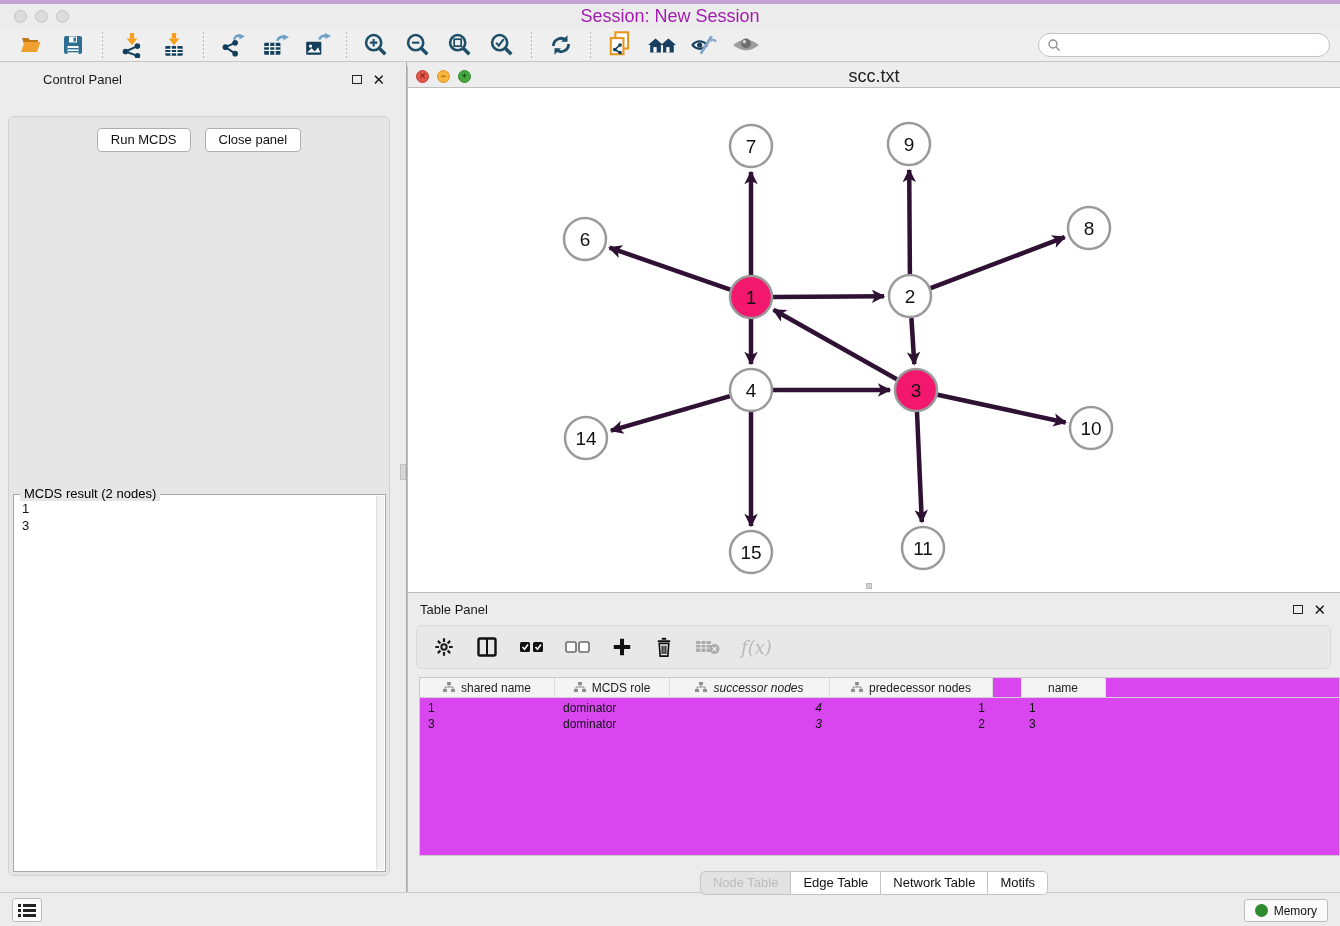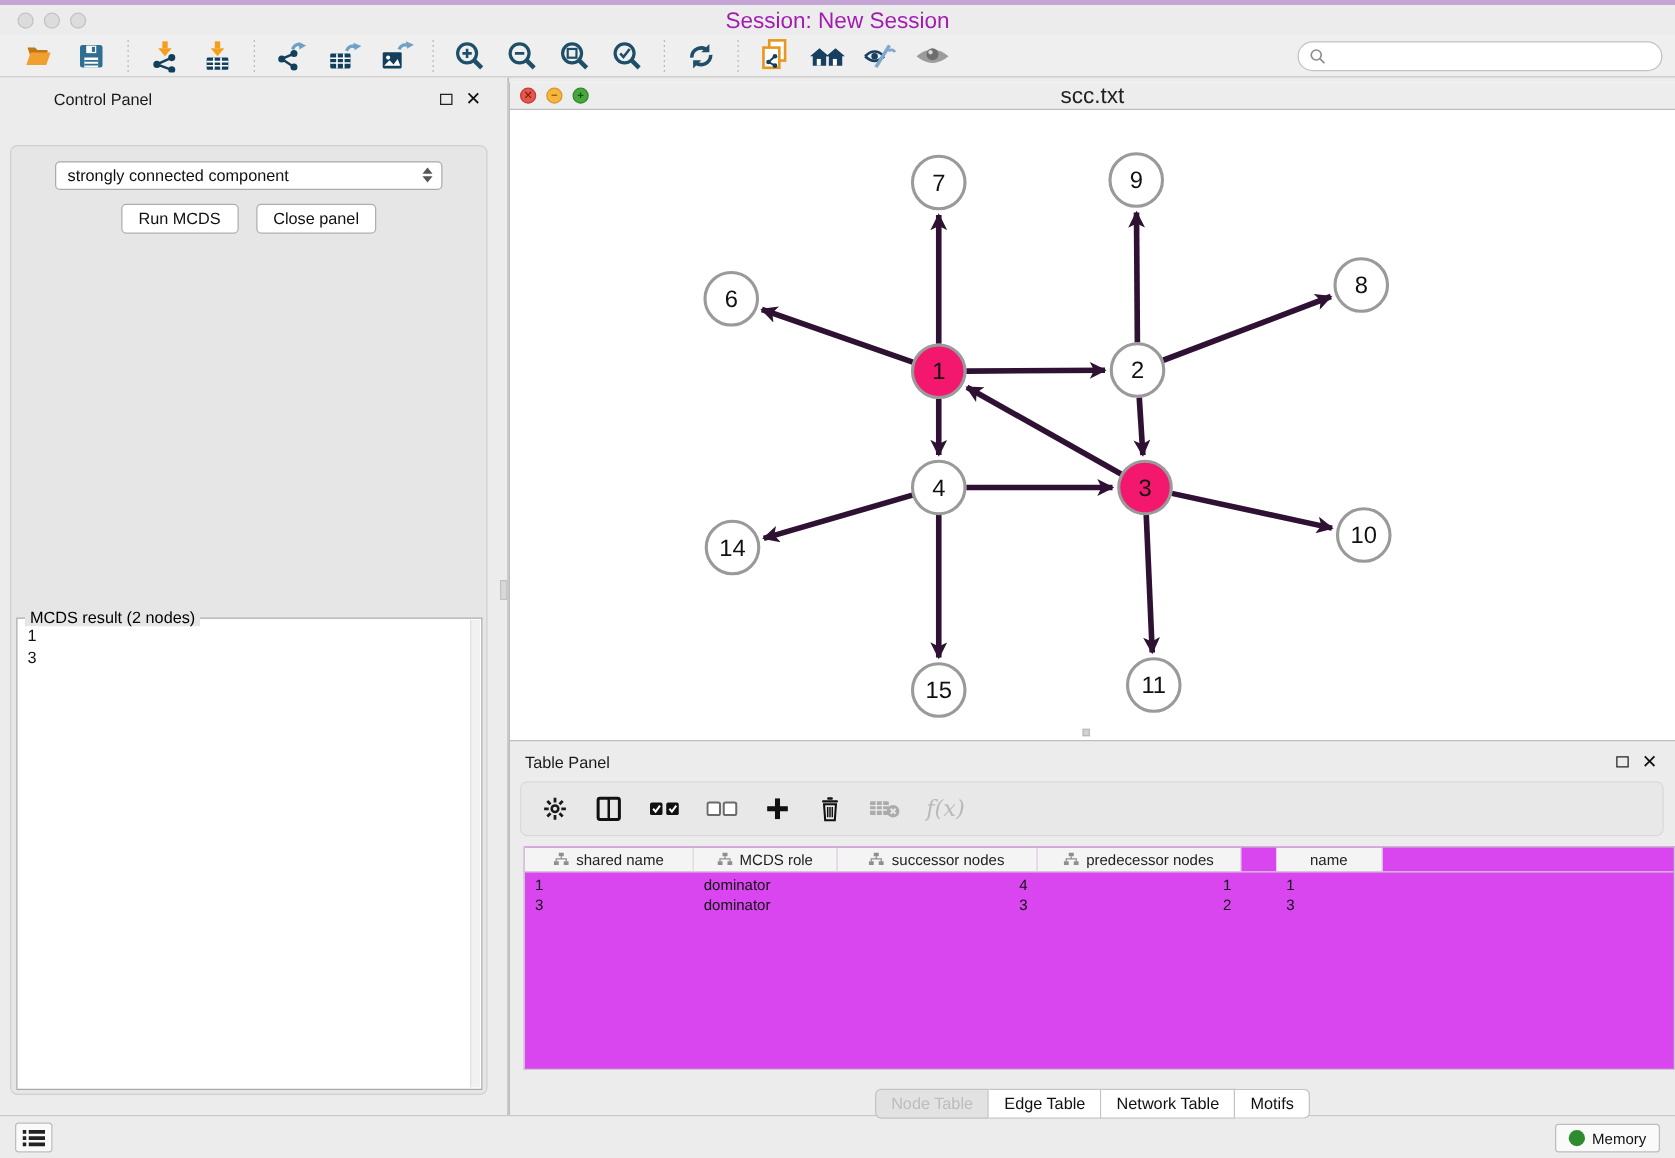--- a/index.html
+++ b/index.html
@@ -90,21 +90,21 @@
   #fx-label { font-family:"DejaVu Serif","Liberation Serif",serif; font-style:italic;
     font-size:18px; color:#B9B9B9; }
 
   #ttable { position:absolute; left:11px; top:84px; width:921px; height:179px; background:#d946ef;
     border:1px solid #C9C9C9; overflow:hidden; }
   #thead { display:flex; height:20px; border-bottom:1px solid #D2D2D2; }
   .hcell { background:#F4F4F4; border-right:1px solid #DADADA; display:flex; align-items:center;
     justify-content:center; gap:6px; font-size:12px; color:#222; }
   .trow { display:flex; height:16px; align-items:center; font-size:12px; color:#111; }
   .cell { padding:0 8px; overflow:hidden; white-space:nowrap; }
-  .c0 { width:135px; } .c1 { width:115px; } .c2 { width:160px; } .c3 { width:163px; } .c4 { width:85px;margin-left:28px; }
+  .c0 { width:135px; } .c1 { width:115px; } .c2 { width:160px;font-style:italic; } .c3 { width:163px; } .c4 { width:85px;margin-left:28px; }
   .ralign { text-align:right; }
   #tbody { padding-top:2px; }
 
   #tp-tabs { position:absolute; left:0; right:0; top:272px; display:flex; justify-content:center; }
 
   
   #statusbar { left:0; top:892px; width:1340px; height:34px; background:#ECECEC; border-top:1px solid #C9C9C9; }
   #list-btn { position:absolute; left:12px; top:5px; width:30px; height:24px; background:#FAFAFA;
     border:1px solid #BDBDBD; border-radius:3px; display:flex; align-items:center; justify-content:center; }
   #memory-btn { position:absolute; right:12px; top:6px; height:23px; background:#FAFAFA;
@@ -271,27 +271,20 @@
 
 <div id="control-panel" class="abs">
   <div id="cp-header">
     <span class="panel-title">Control Panel</span>
     <span class="win-icons">
       <span class="float-ico"></span>
       <span class="close-ico">✕</span>
     </span>
   </div>
   <div id="cp-box">
-    <div id="criterion-select">
-      <span>strongly connected component</span>
-      <span class="stepper">
-          <i class="up"></i>
-          <i class="dn"></i>
-        </span>
-    </div>
     <div id="cp-buttons">
       <button class="btn">Run MCDS</button>
       <button class="btn">Close panel</button>
     </div>
     <div id="mcds-fieldset">
       <span id="mcds-legend">MCDS result (2 nodes)</span>
       <div id="mcds-text">1
 3</div>
       <div id="mcds-scroll"></div>
     </div>

